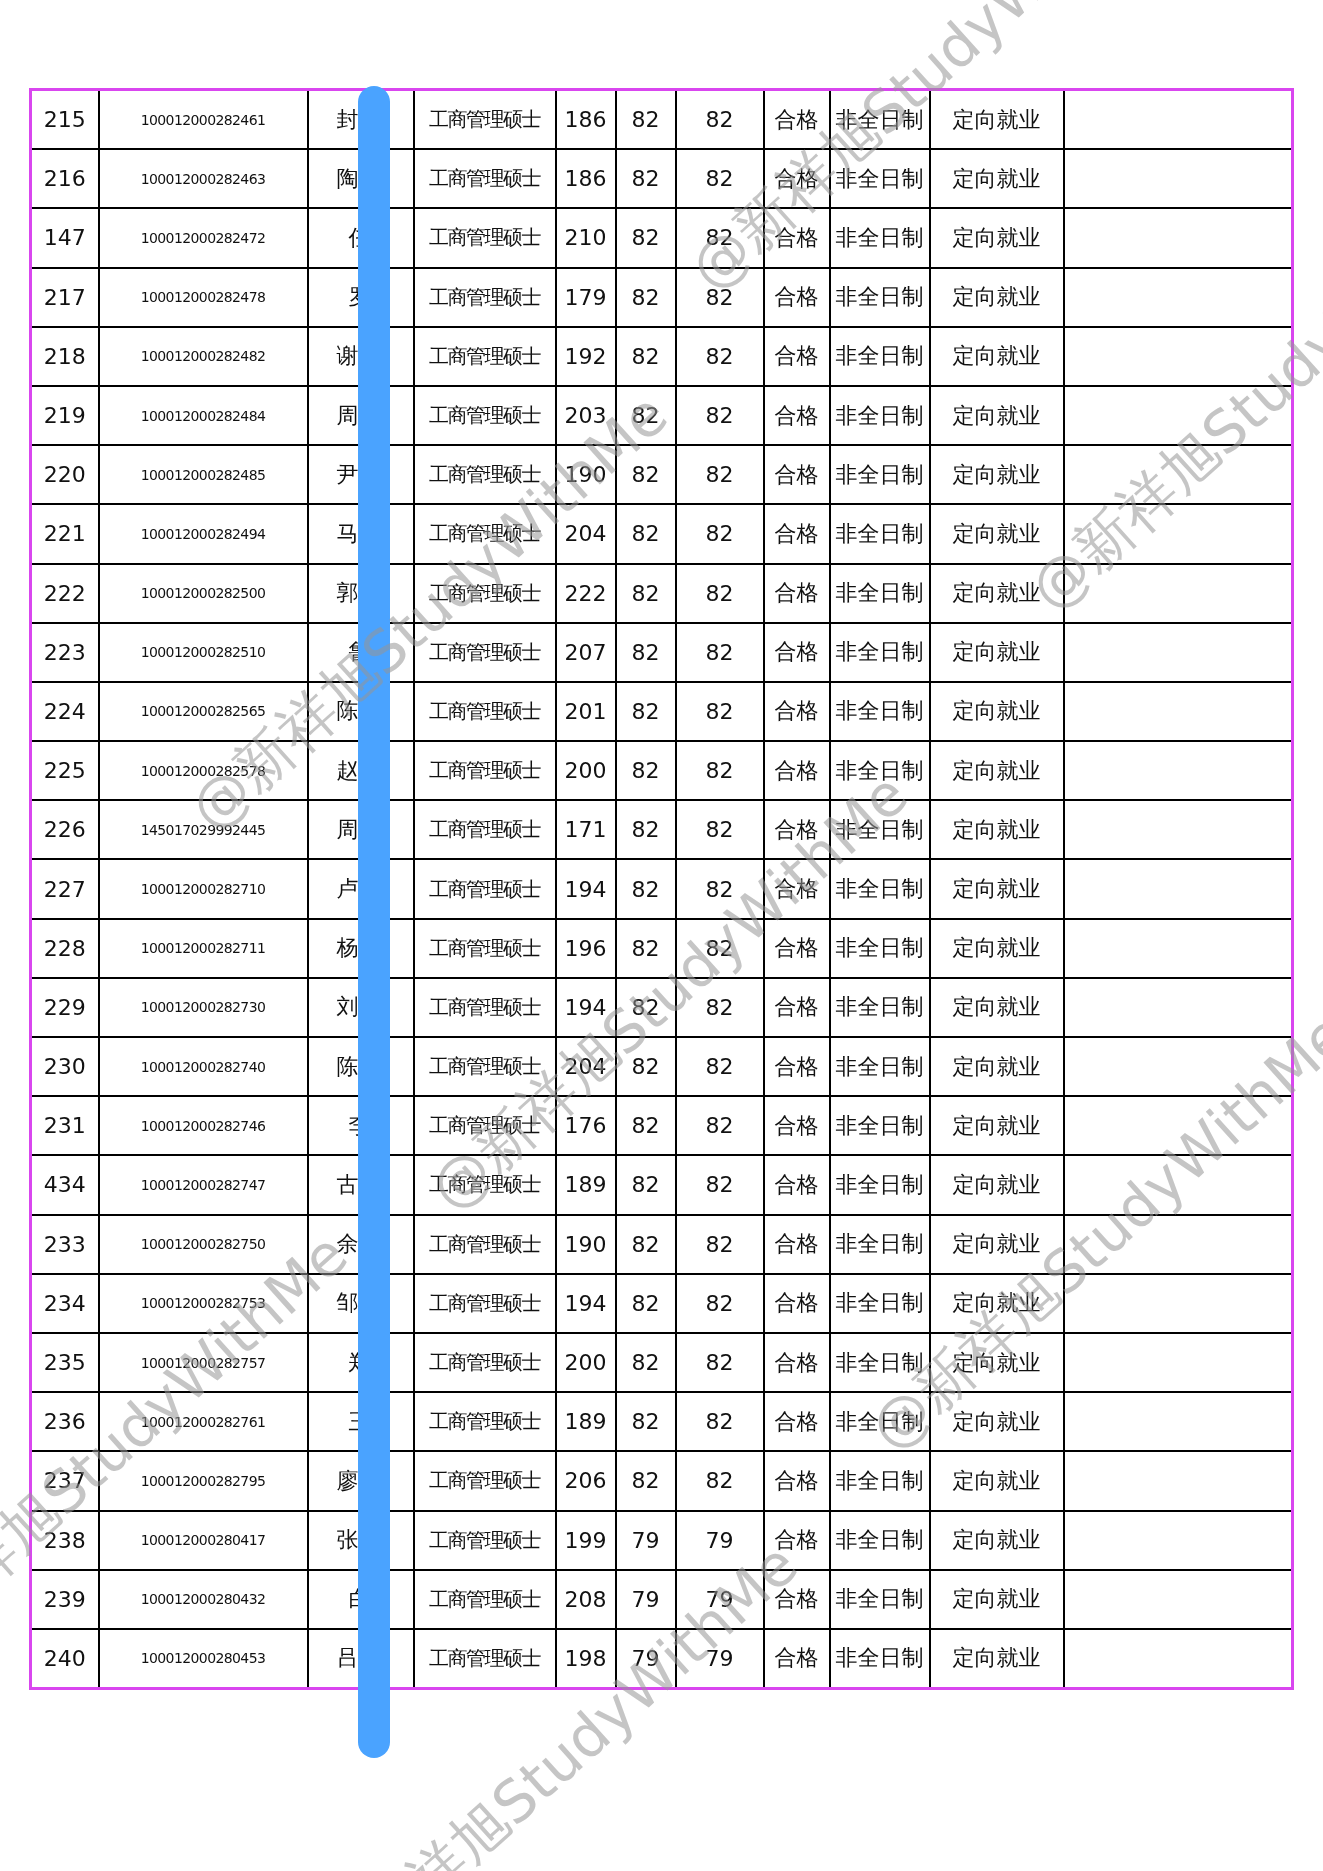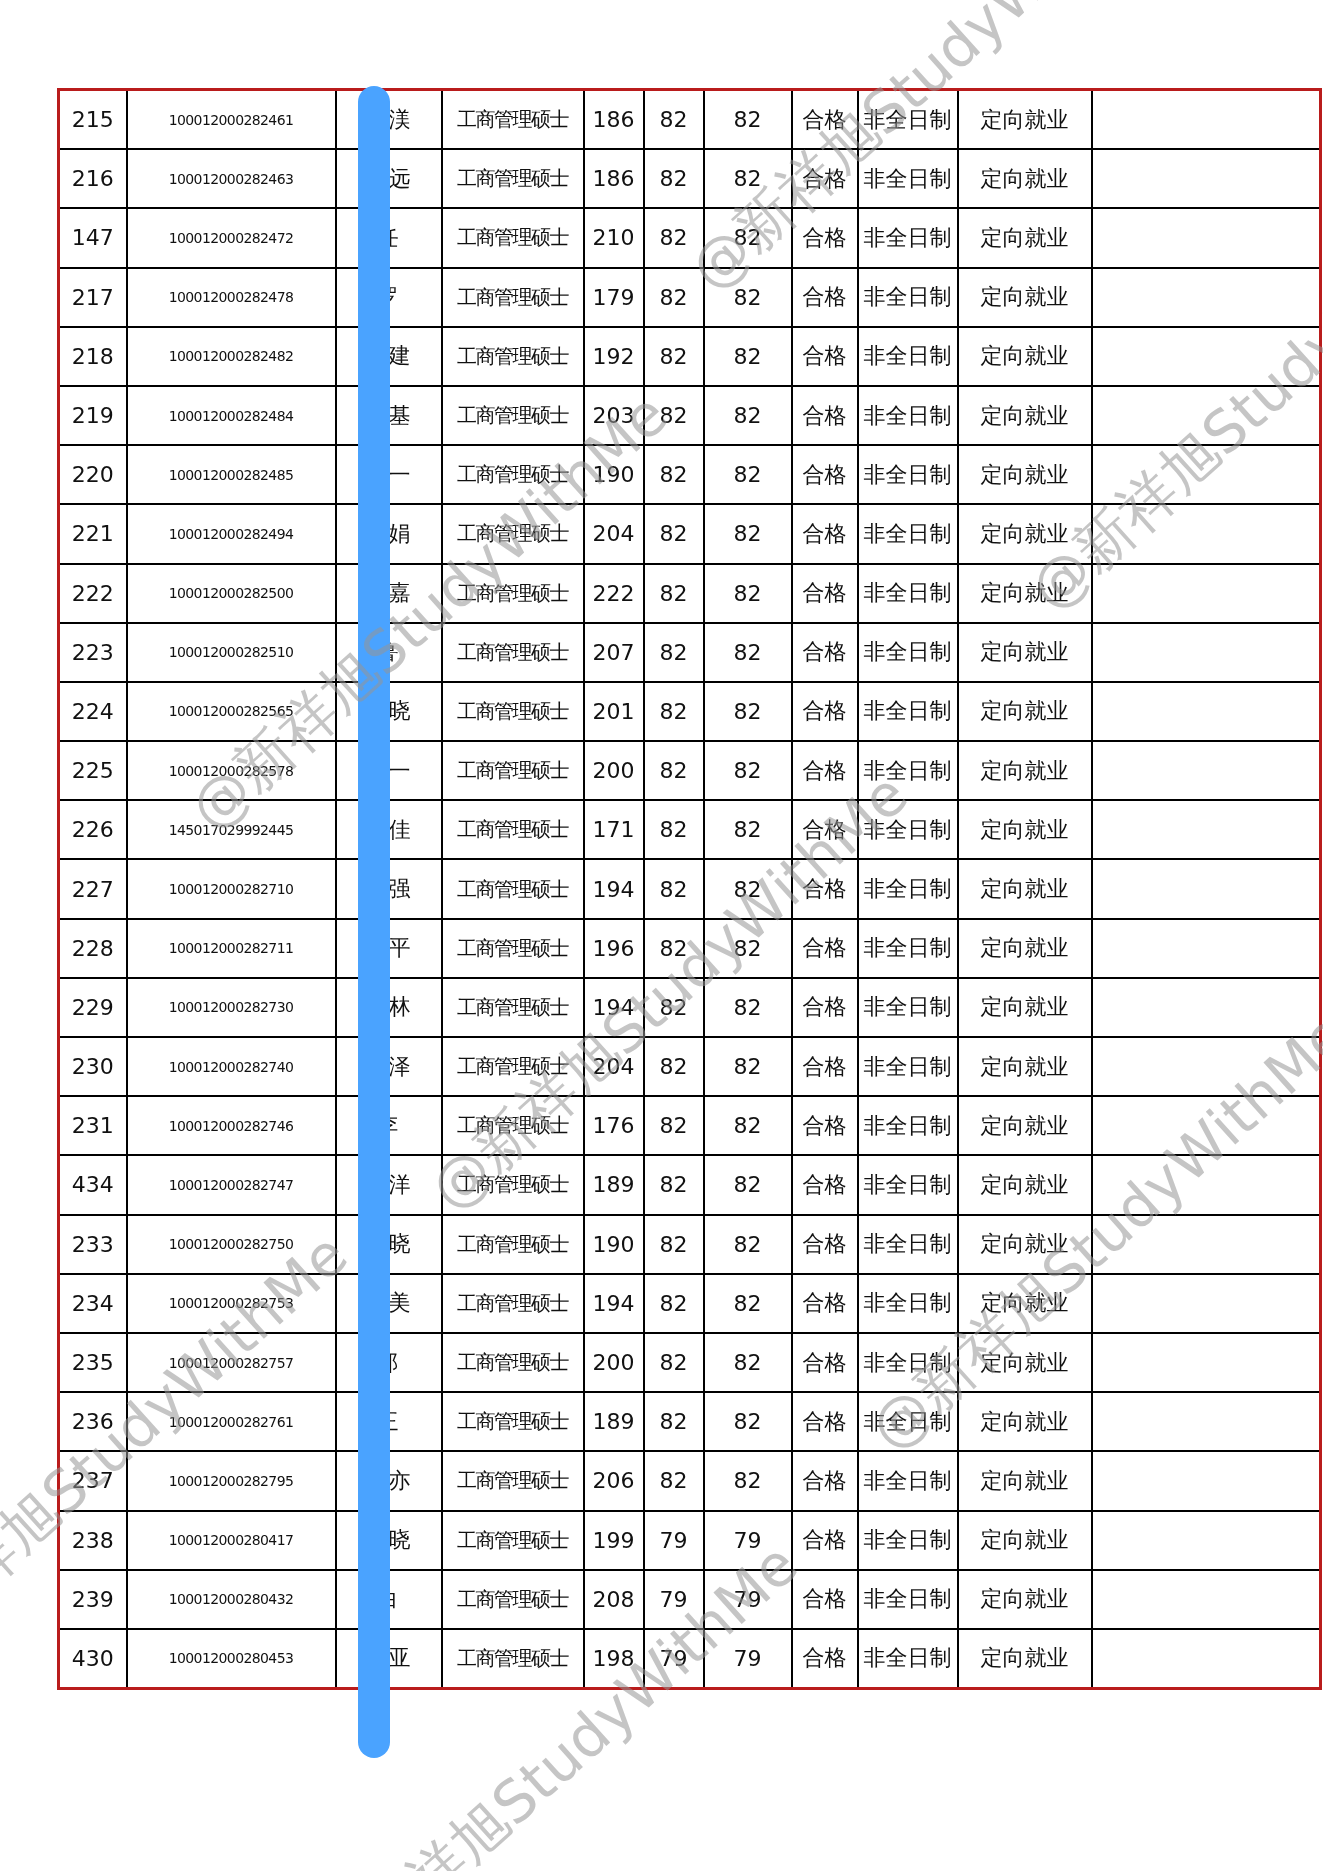--- a/index.html
+++ b/index.html
@@ -1,19 +1,19 @@
 <!DOCTYPE html>
 <html><head>
 <meta charset="utf-8">
 <style>
   html, body { margin: 0; padding: 0; background: #ffffff; }
   body { width: 1323px; height: 1871px; position: relative; overflow: hidden;
          font-family: "DejaVu Sans", "Liberation Sans", sans-serif; color: #111; }
   #sheet { position: absolute; left: 29px; top: 88px; border-collapse: collapse;
-           border: 3px solid #b91c1c; table-layout: fixed; margin-left: 28px; }
+           border: 3px solid #d946ef; table-layout: fixed; }
   #sheet td { border: 2px solid #000; height: 57.2px; padding: 0; text-align: center;
               vertical-align: middle; font-size: 22px; white-space: nowrap; overflow: hidden; }
   #sheet td.id { font-size: 14px; letter-spacing: -0.6px; }
   #sheet td.major { font-size: 20px; letter-spacing: -1.5px; }
   #sheet td.name { letter-spacing: 2px; }
   .redact { position: absolute; left: 358px; top: 86px; width: 32px; height: 1672px;
             background: #4aa3ff; border-radius: 16px; }
   .wm-layer { position: absolute; left: 0; top: 0; width: 1323px; height: 1871px;
               pointer-events: none; overflow: hidden; }
   .wm { position: absolute; color: rgba(150,150,150,0.55); font-size: 58px;
@@ -370,21 +370,21 @@
         <td class="major">工商管理硕士</td>
         <td>208</td>
         <td>79</td>
         <td>79</td>
         <td>合格</td>
         <td>非全日制</td>
         <td>定向就业</td>
         <td></td>
       </tr>
       <tr>
-        <td>430</td>
+        <td>240</td>
         <td class="id">100012000280453</td>
         <td class="name">吕亚</td>
         <td class="major">工商管理硕士</td>
         <td>198</td>
         <td>79</td>
         <td>79</td>
         <td>合格</td>
         <td>非全日制</td>
         <td>定向就业</td>
         <td></td>

